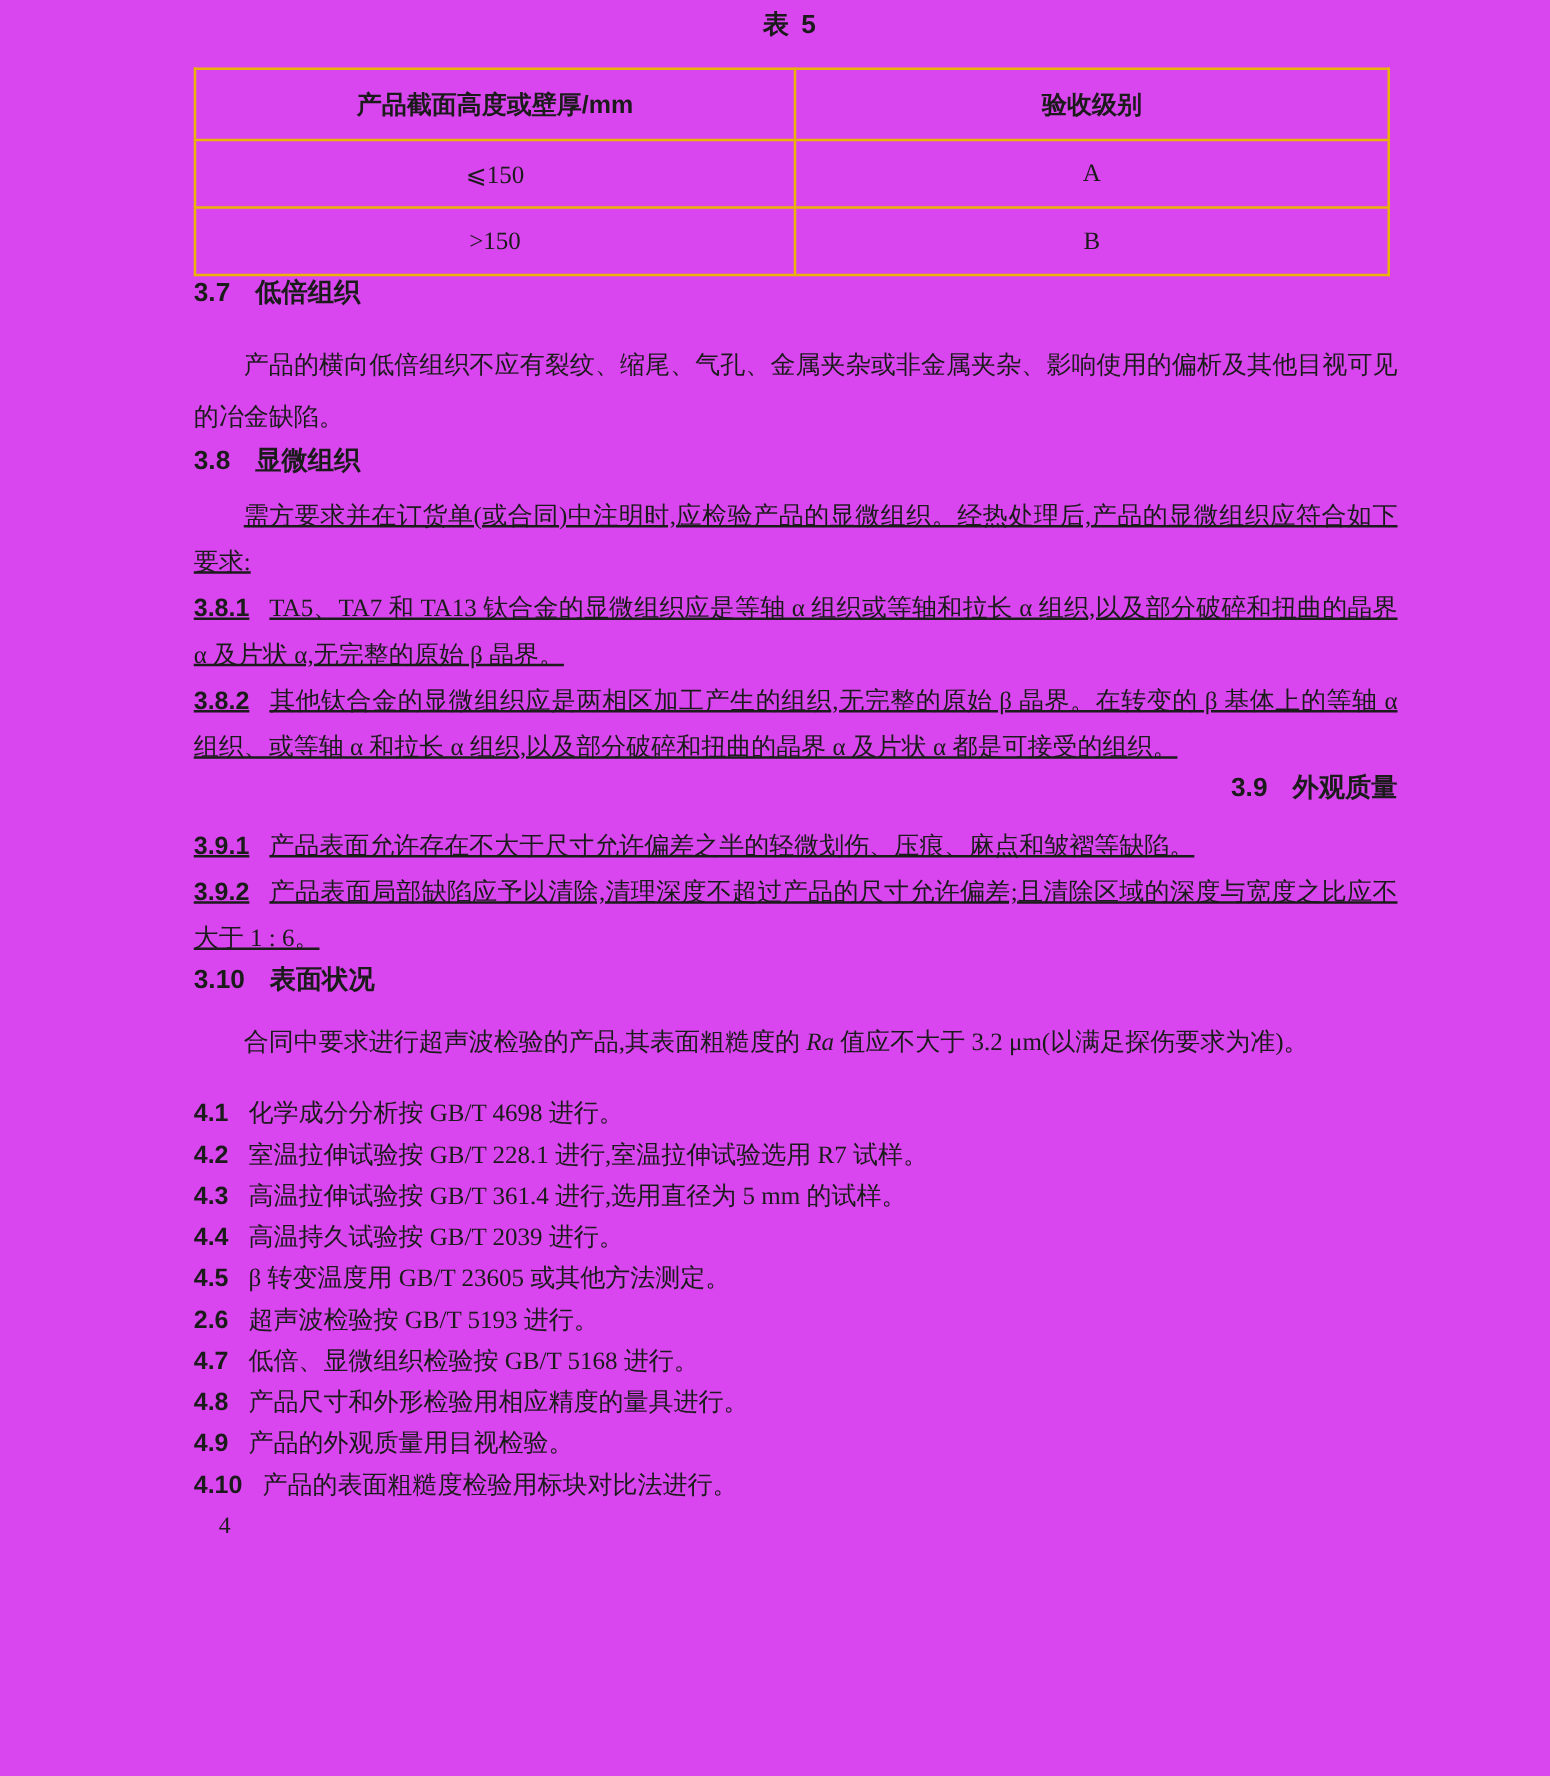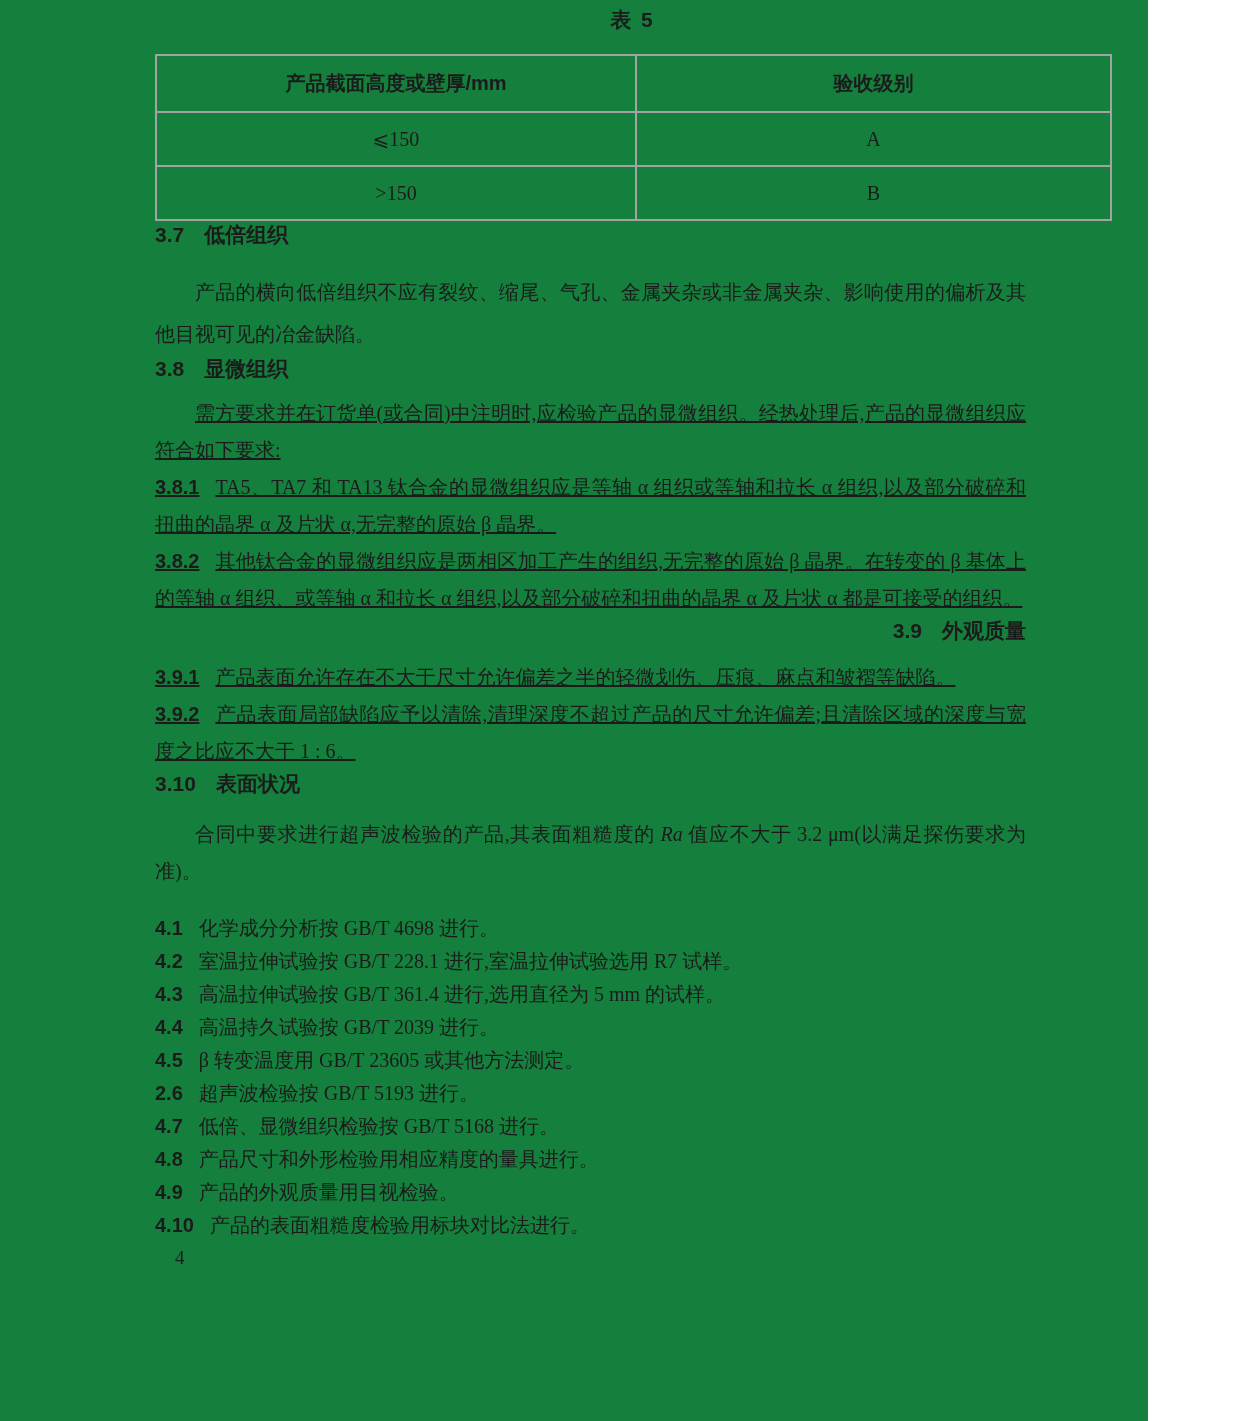--- a/index.html
+++ b/index.html
@@ -1,22 +1,22 @@
 <!DOCTYPE html>
 <html><head>
 <meta charset="utf-8">
 <style>
   html, body { margin: 0; padding: 0; background: #ffffff; }
   .page {
     position: relative;
-    width: 1148px;
+    width: 1240px;
     height: 1421px;
     box-sizing: border-box;
     padding: 6px 122px 0 155px;
-    background: #15803d;
+    background: #d946ef;
     color: #1b1b1b;
     font-family: "Liberation Serif", "DejaVu Serif", serif;
     font-size: 20px;
     overflow: hidden;
   }
   .doc-title {
     width: 955px;
     text-align: center;
     font-family: "Liberation Sans", "DejaVu Sans", sans-serif;
     font-weight: bold;
@@ -24,21 +24,21 @@
     line-height: 28px;
     letter-spacing: 2px;
   }
   table.t5 {
     width: 955px;
     margin-top: 20px;
     border-collapse: collapse;
     table-layout: fixed;
   }
   table.t5 th, table.t5 td {
-    border: 2px solid #a3a3a3;
+    border: 2px solid #eab308;
     text-align: center;
     vertical-align: middle;
     padding: 0;
   }
   table.t5 th {
     height: 55px;
     font-family: "Liberation Sans", "DejaVu Sans", sans-serif;
     font-weight: bold;
     font-size: 20px;
   }

